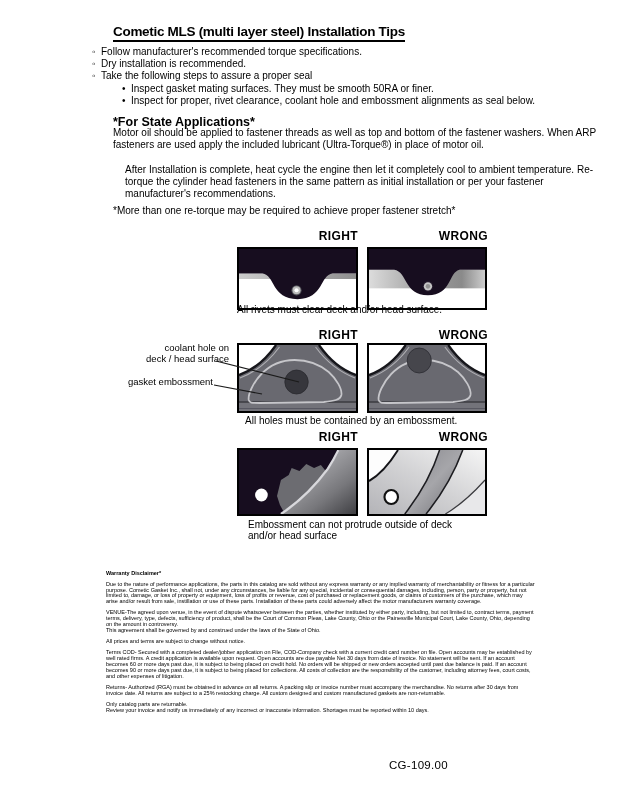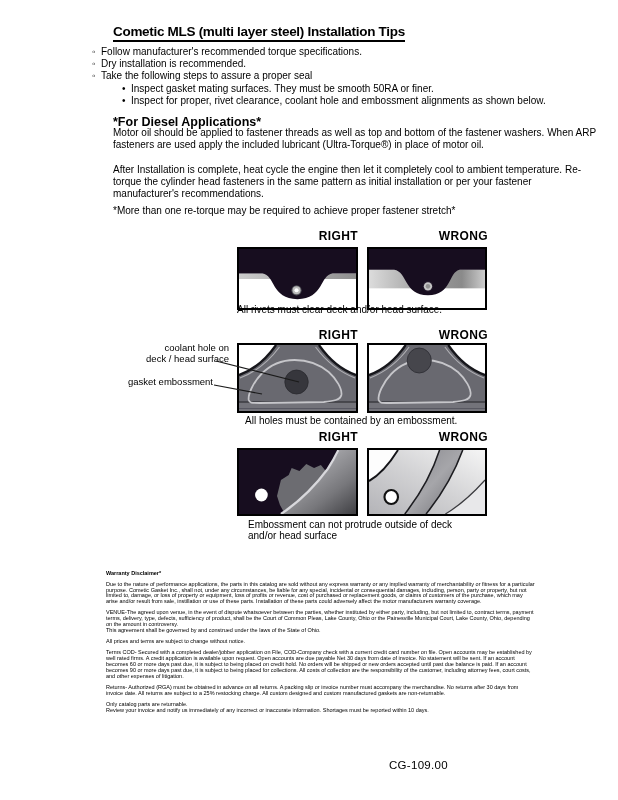--- a/index.html
+++ b/index.html
@@ -11,21 +11,21 @@
     position:absolute; left:113px; top:24px;
     font-size:13.5px; font-weight:bold; letter-spacing:-0.3px;
     border-bottom:2px solid #000; padding-bottom:1px; white-space:nowrap;
   }
   .tips { position:absolute; left:92px; top:46px; font-size:10px; line-height:12.2px; }
   .tip-row { white-space:nowrap; }
   .tip-row .marker { display:inline-block; width:9px; }
   .tip-row.sub { margin-left:30px; }
   .diesel-heading { position:absolute; left:113px; top:115px; font-size:12.5px; font-weight:bold; }
   .para { position:absolute; left:113px; width:484px; font-size:10px; line-height:11.8px; }
-  .p1 { top:127px; } .p2 { top:164px; } .p3 { top:205px; }
+  .p1 { top:127px; } .p2 { top:164px;margin-left:12px; } .p3 { top:205px; }
 
   .rw-label { position:absolute; width:121px; text-align:right; font-size:12px; font-weight:bold; letter-spacing:0.4px; }
   .fig { position:absolute; border:2px solid #000; background:#fff; box-sizing:border-box; }
   .fig svg { display:block; width:100%; height:100%; }
   .figL { left:237px; width:121px; }
   .figR { left:367px; width:120px; }
   .row1 { top:247px; height:63px; }
   .row2 { top:343px; height:70px; }
   .row3 { top:448px; height:68px; }
   .lab-row1 { top:229px; } .lab-row2 { top:328px; } .lab-row3 { top:430px; }
@@ -59,25 +59,25 @@
     <div class="tip-row">
       <span class="marker">◦</span><span>Dry installation is recommended.</span>
     </div>
     <div class="tip-row">
       <span class="marker">◦</span><span>Take the following steps to assure a proper seal</span>
     </div>
     <div class="tip-row sub">
       <span class="marker">•</span><span>Inspect gasket mating surfaces.  They must be smooth 50RA or finer.</span>
     </div>
     <div class="tip-row sub">
-      <span class="marker">•</span><span>Inspect for proper, rivet clearance, coolant hole and embossment alignments as shown below.</span>
-    </div>
-  </div>
-
-  <div class="diesel-heading">*For Diesel Applications*</div>
+      <span class="marker">•</span><span>Inspect for proper, rivet clearance, coolant hole and embossment alignments as seal below.</span>
+    </div>
+  </div>
+
+  <div class="diesel-heading">*For State Applications*</div>
   <div class="para p1">Motor oil should be applied to fastener threads as well as top and bottom of the fastener washers. When ARP fasteners are used apply the included lubricant (Ultra-Torque®) in place of motor oil.</div>
   <div class="para p2">After Installation is complete, heat cycle the engine then let it completely cool to ambient temperature. Re-torque the cylinder head fasteners in the same pattern as initial installation or per your fastener manufacturer's recommendations.</div>
   <div class="para p3">*More than one re-torque may be required to achieve proper fastener stretch*</div>
 
   <div class="rw-label lab-row1 labL">RIGHT</div>
   <div class="rw-label lab-row1 labR">WRONG</div>
   <div class="fig figL row1">
     <svg viewBox="0 0 120 60" preserveAspectRatio="none">
       <defs>
         <linearGradient id="dk1" x1="0" y1="0" x2="1" y2="0">

